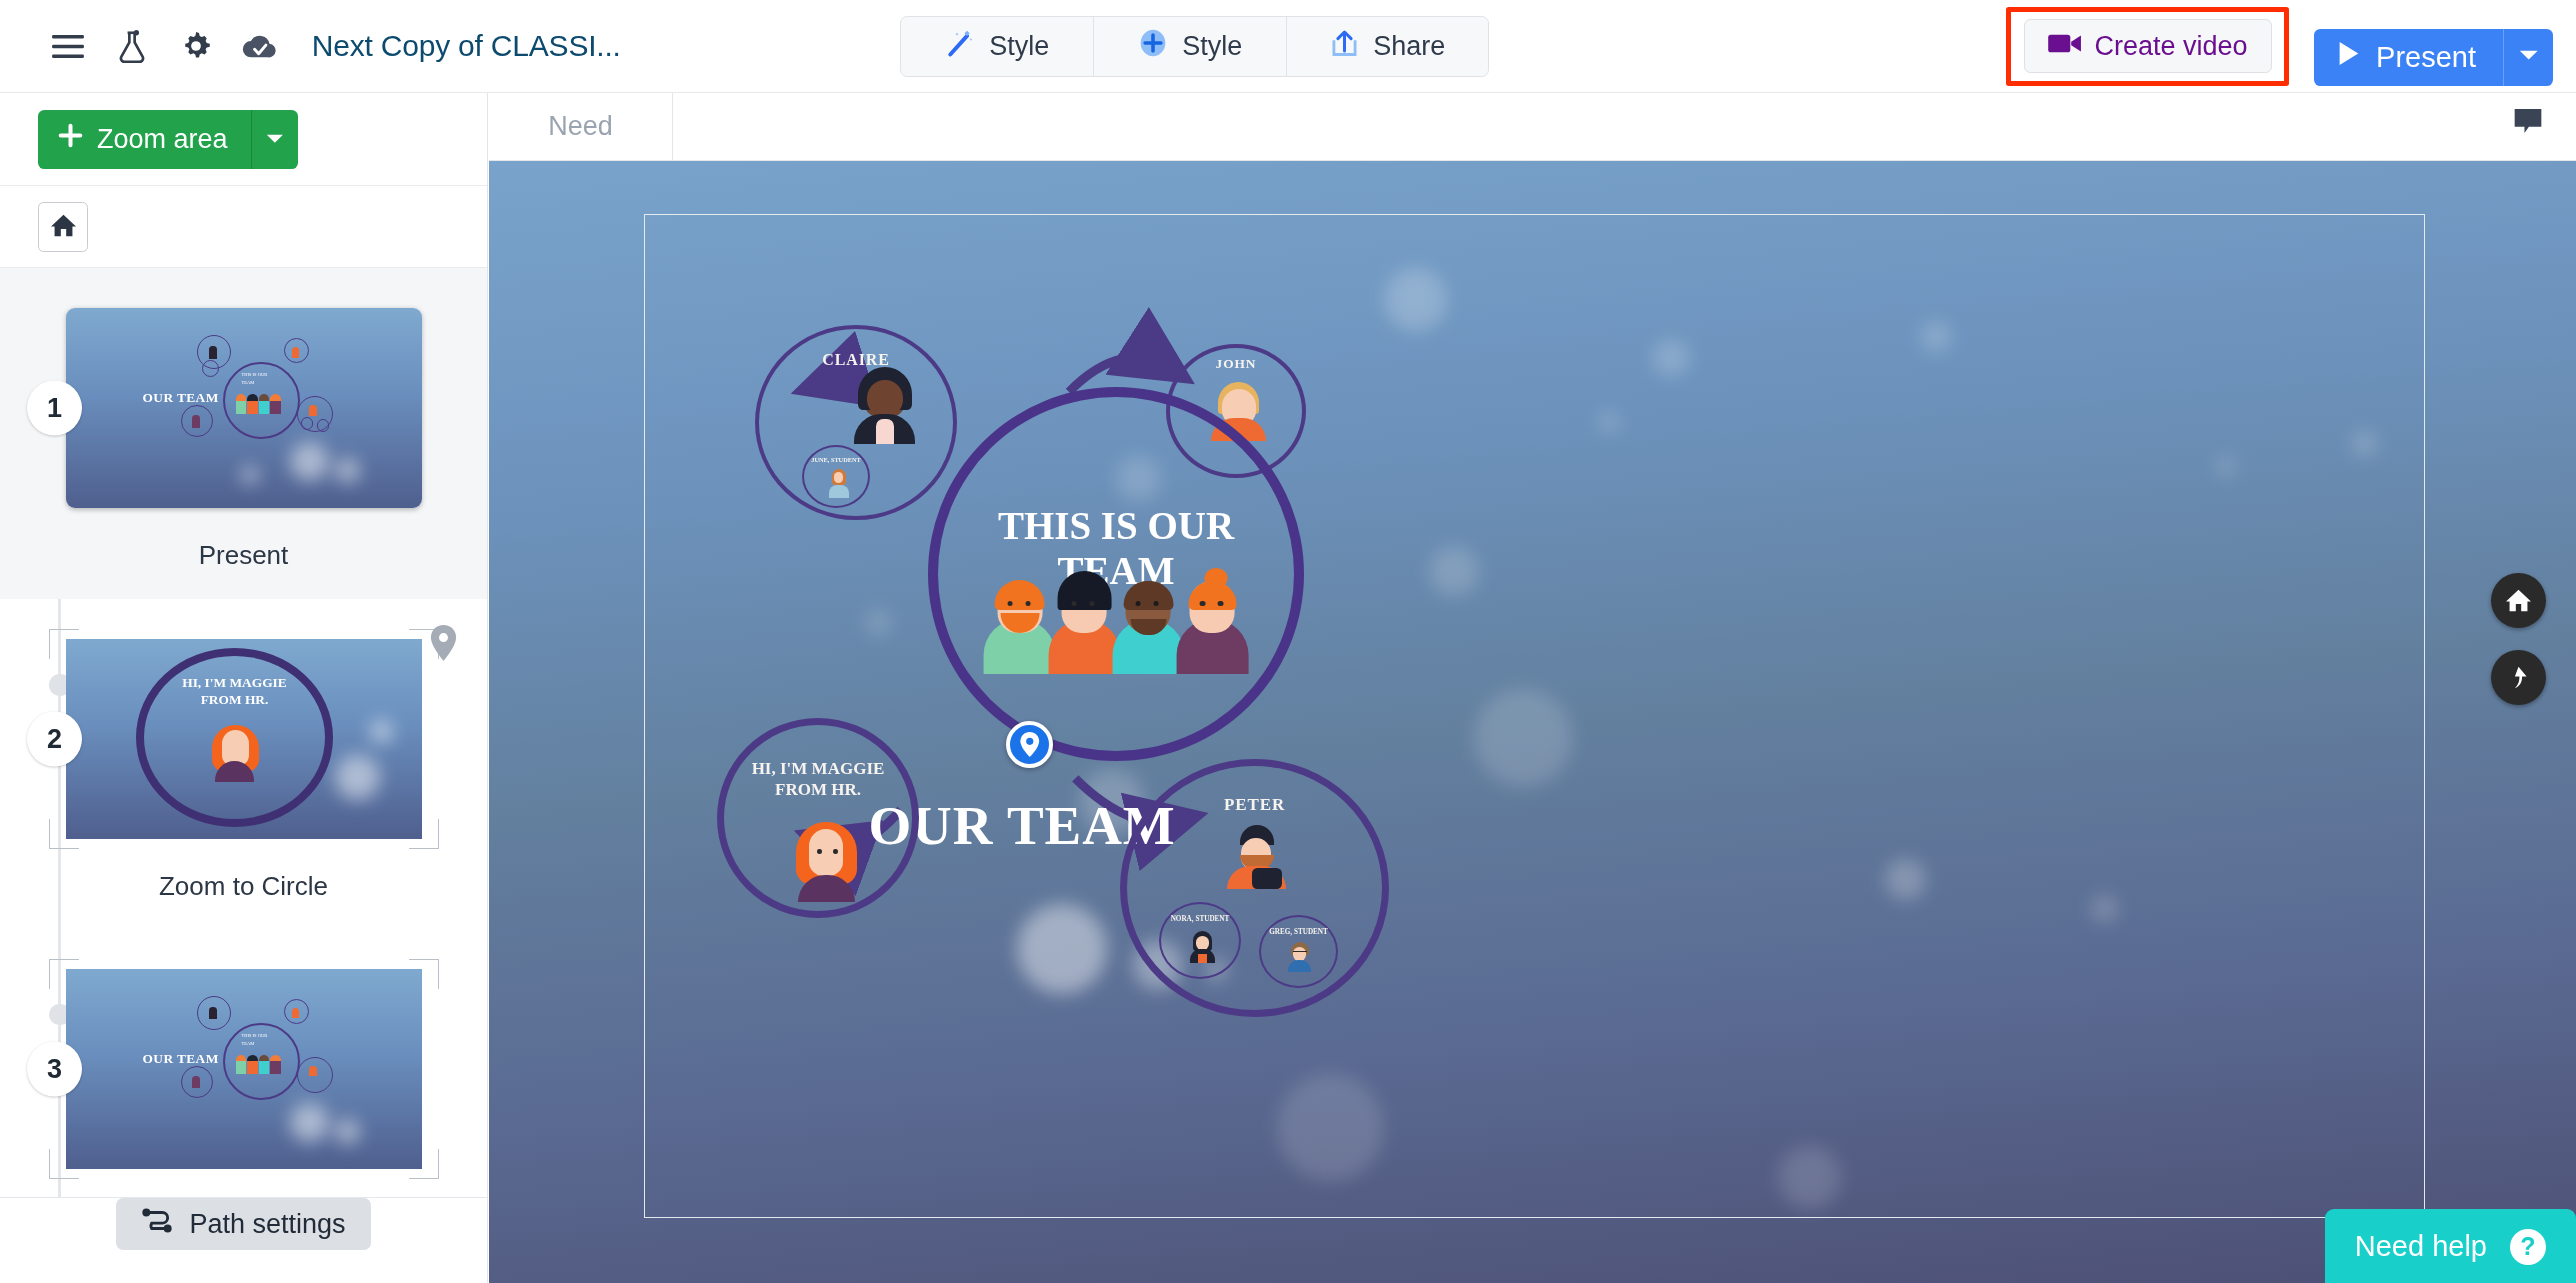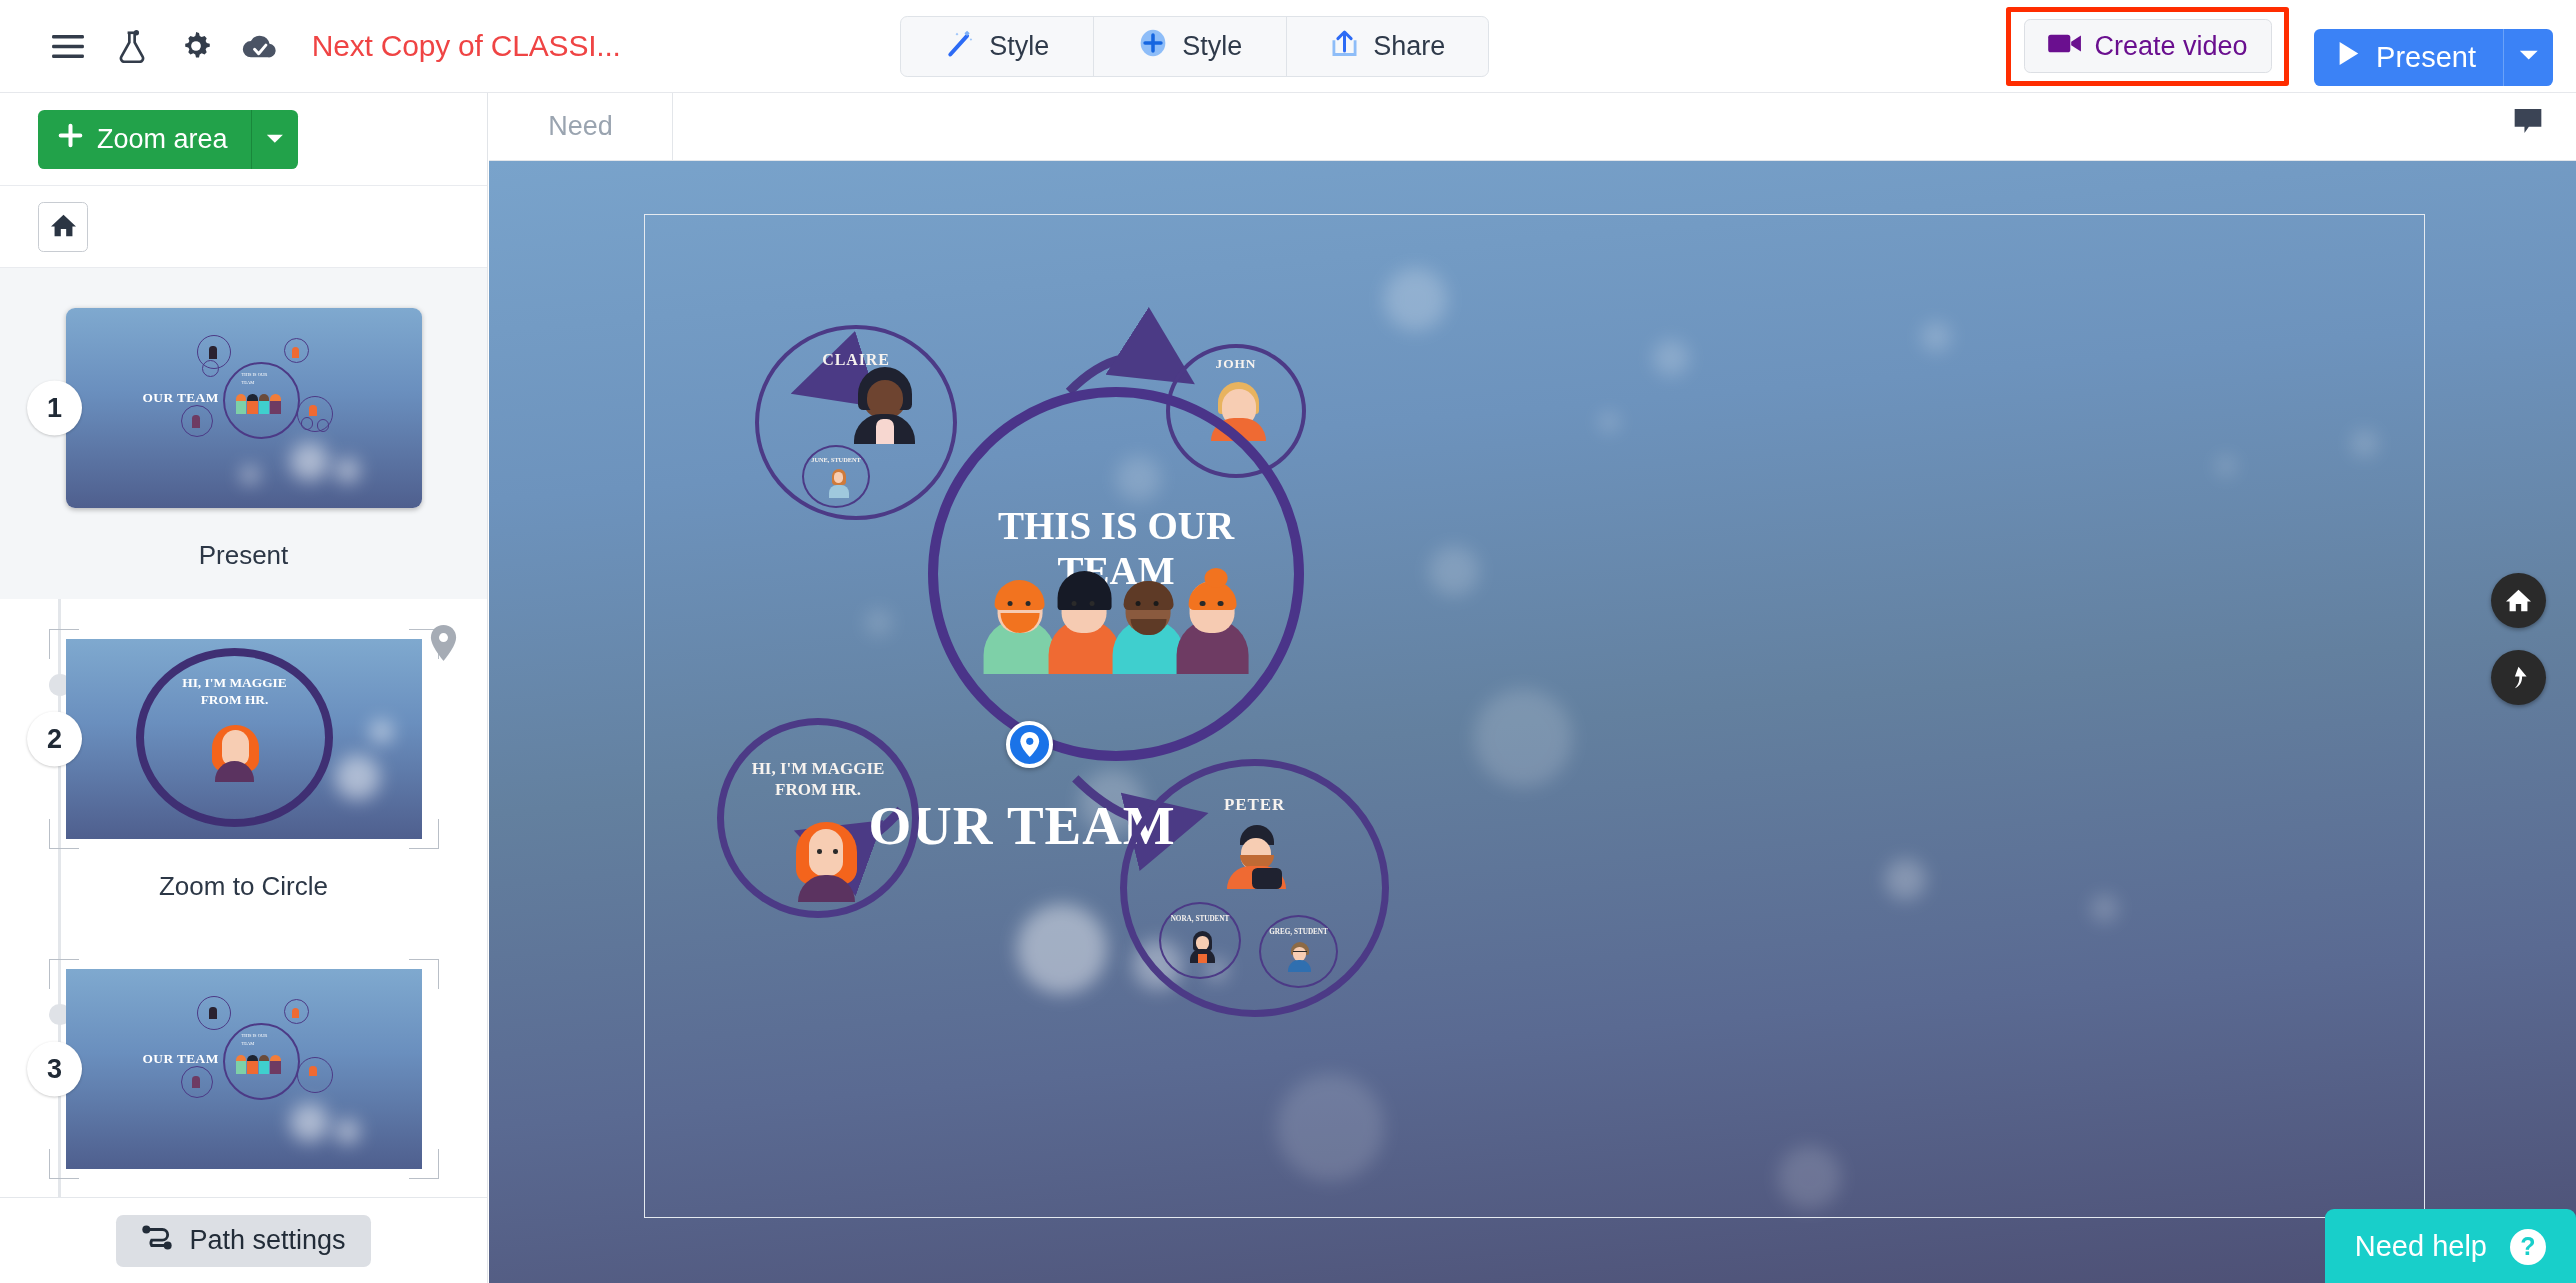--- a/index.html
+++ b/index.html
@@ -17,21 +17,21 @@
     background: #ffffff; display: flex; align-items: center;
     border-bottom: 0.9px solid #e6e8ec;
   }
   .topbar-left { display: flex; align-items: center; padding-left: 36px; gap: 0px; }
   .icon-btn {
     width: 64px; height: 64px; display: flex; align-items: center; justify-content: center;
     cursor: pointer; border-radius: 5.4px;
   }
   .icon-btn svg { display: block; }
   .doc-title {
-    font-size: 30px; color: #ef4444; margin-left: 19.7px; letter-spacing: -0.2px;
+    font-size: 30px; color: #0c4a6e; margin-left: 19.7px; letter-spacing: -0.2px;
     white-space: nowrap; cursor: text;
   }
 
   .topbar-center {
     position: absolute; left: 900px; top: 16px;
     display: flex; height: 61px; border: 0.9px solid #dfe3e8; border-radius: 7.2px;
     background: #f7f8fa; overflow: hidden;
   }
   .tb-seg {
     display: flex; align-items: center; justify-content: center; gap: 14.3px;
@@ -102,21 +102,21 @@
     width: 55px; height: 55px; border-radius: 50%; background: #ffffff; color: #202a36;
     display: flex; align-items: center; justify-content: center; font-size: 27px; font-weight: bold;
     box-shadow: 0 0.9px 2.7px rgba(0,0,0,.22); z-index: 4;
   }
   .slide-label { text-align: center; font-size: 26px; color: #2c3746; padding: 21.5px 0 27px; }
   .rail { position: absolute; left: 58px; top: 0; bottom: 0; width: 2.7px; background: #e3e6ea; }
   .rail-dot { position: absolute; left: 49px; width: 21.5px; height: 21.5px; border-radius: 50%; background: #dfe2e7; }
   .pin-gray { position: absolute; right: 30px; top: 25px; z-index: 5; }
 
   .path-settings-row {
-    height: 86px; border-top: 0.9px solid #e4e7eb; display: flex; align-items: center; justify-content: center;
+    height: 86px; border-top: 0.9px solid #e4e7eb; display: flex; align-items: flex-start; justify-content: center;
     background: #fff;
   }
   .path-settings-btn {
     display: flex; align-items: center; gap: 16px; background: #dcdfe4; border-radius: 7.2px;
     height: 52px; padding: 0 25px; font-size: 27px; color: #222c38; cursor: pointer;
   }
 
   
   .canvas-area { position: absolute; left: 489px; top: 93px; width: 2087px; height: 1190px; }
   .canvas-toolbar {

